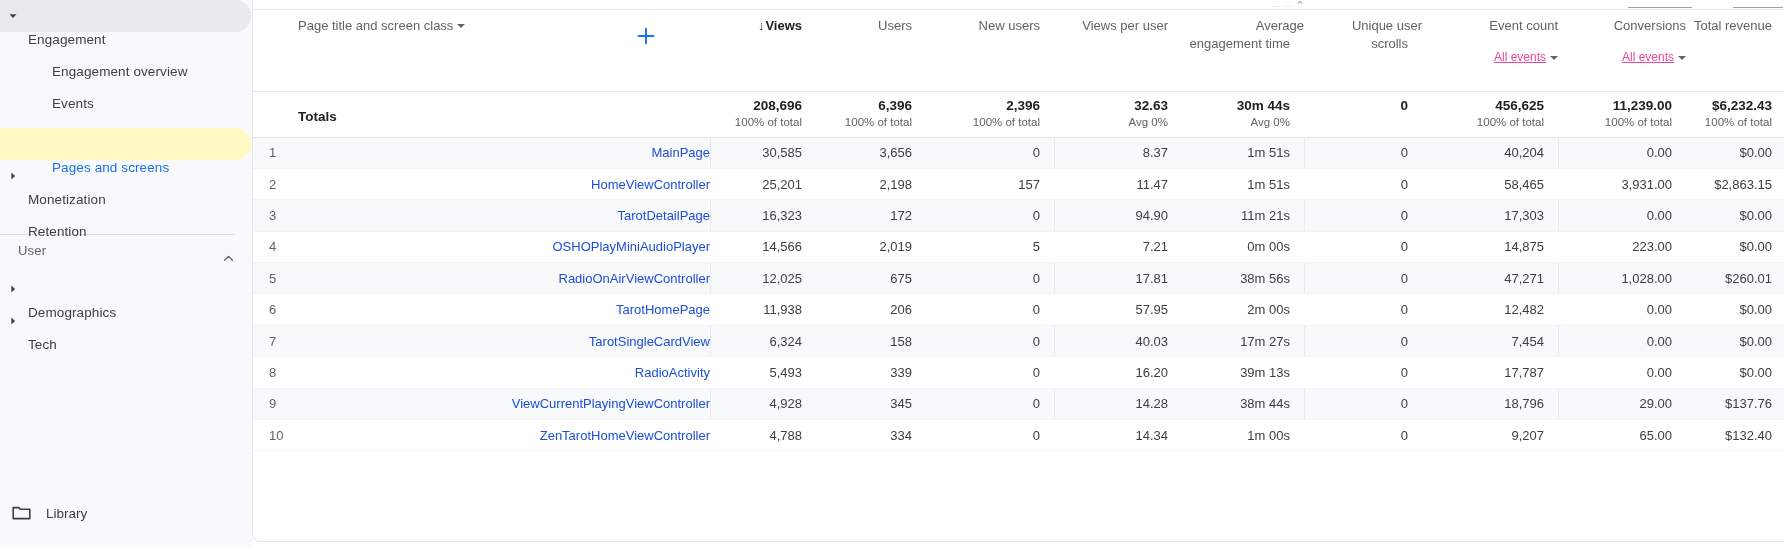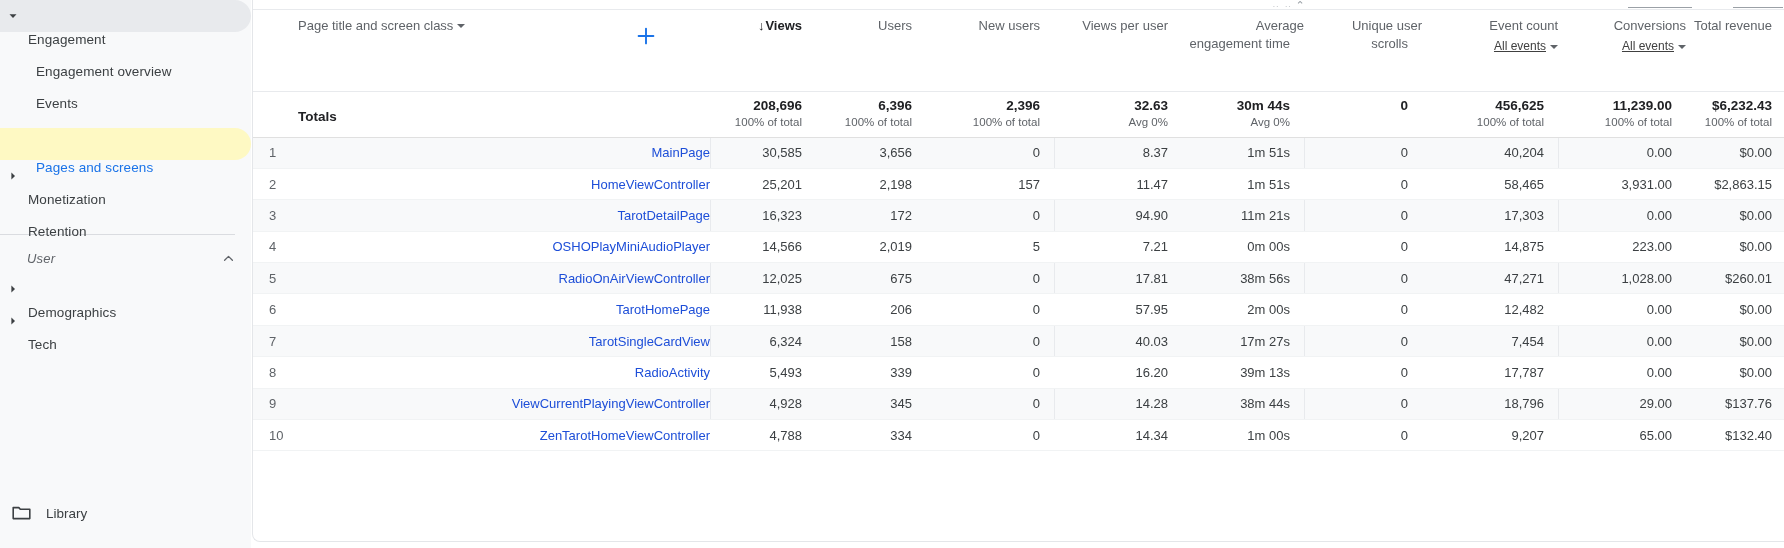--- a/index.html
+++ b/index.html
@@ -35,34 +35,33 @@
   }
   .nav-row .arrow svg { display: block; }
   .nav-row .nav-label {
     font-size: 13.5px;
     color: #3c4043;
     letter-spacing: .1px;
     white-space: nowrap;
     margin-top: 47px;
   }
   .nav-row.lvl1 .nav-label { margin-left: 4px; }
-  .nav-row.lvl2 { padding-left: 36px; }
+  .nav-row.lvl2 { padding-left: 52px; }
   .nav-row.selected { background: #fef9c3; }
   .nav-row.selected .nav-label { color: #1a73e8; }
   .nav-row.expanded { background: #e8eaed; }
 
   .sep {
     height: 1px; background: #dadce0;
     margin: 10px 16px 8px 0;
   }
   .section-head {
-    display: flex; align-items: center;
-    height: 30px; padding-left: 27px; padding-right: 16px;
+    display: flex; 
+    height: 30px; padding-left: 18px; padding-right: 16px;
     cursor: pointer;
-    font-style: italic;
   }
   .section-head .sec-label {
     font-size: 13px; color: #5f6368; letter-spacing: .2px;
     flex: 1;
   }
   .section-head .chev { display:flex; align-items:center; }
 
   #library-row {
     position: absolute; left: 0; bottom: 12px;
     width: 251px; height: 46px;
@@ -153,22 +152,22 @@
   }
   th.plus-head { text-align: center; padding-top: 12px; }
   .plus-btn {
     display: inline-flex; align-items: center; justify-content: center;
     width: 26px; height: 26px; cursor: pointer;
   }
   th.sorted .hd-inner { color: #202124; font-weight: 700; }
   .sort-arrow { font-weight: 400; margin-right: 1px; }
 
   .evt-sel {
-    display: block; margin-top: 2px;
-    font-size: 12px; color: #404040;
+    display: block; margin-top: 13px;
+    font-size: 12px; color: #ec4899;
   }
   .evt-sel .lbl {
     text-decoration: underline; cursor: pointer;
   }
   .evt-sel .tri-down { margin-left: 4px; vertical-align: 1px; }
 
   thead tr.head-row th { border-bottom: 1px solid #e8eaed; }
 
   tbody tr.totals td {
     height: 46px;

